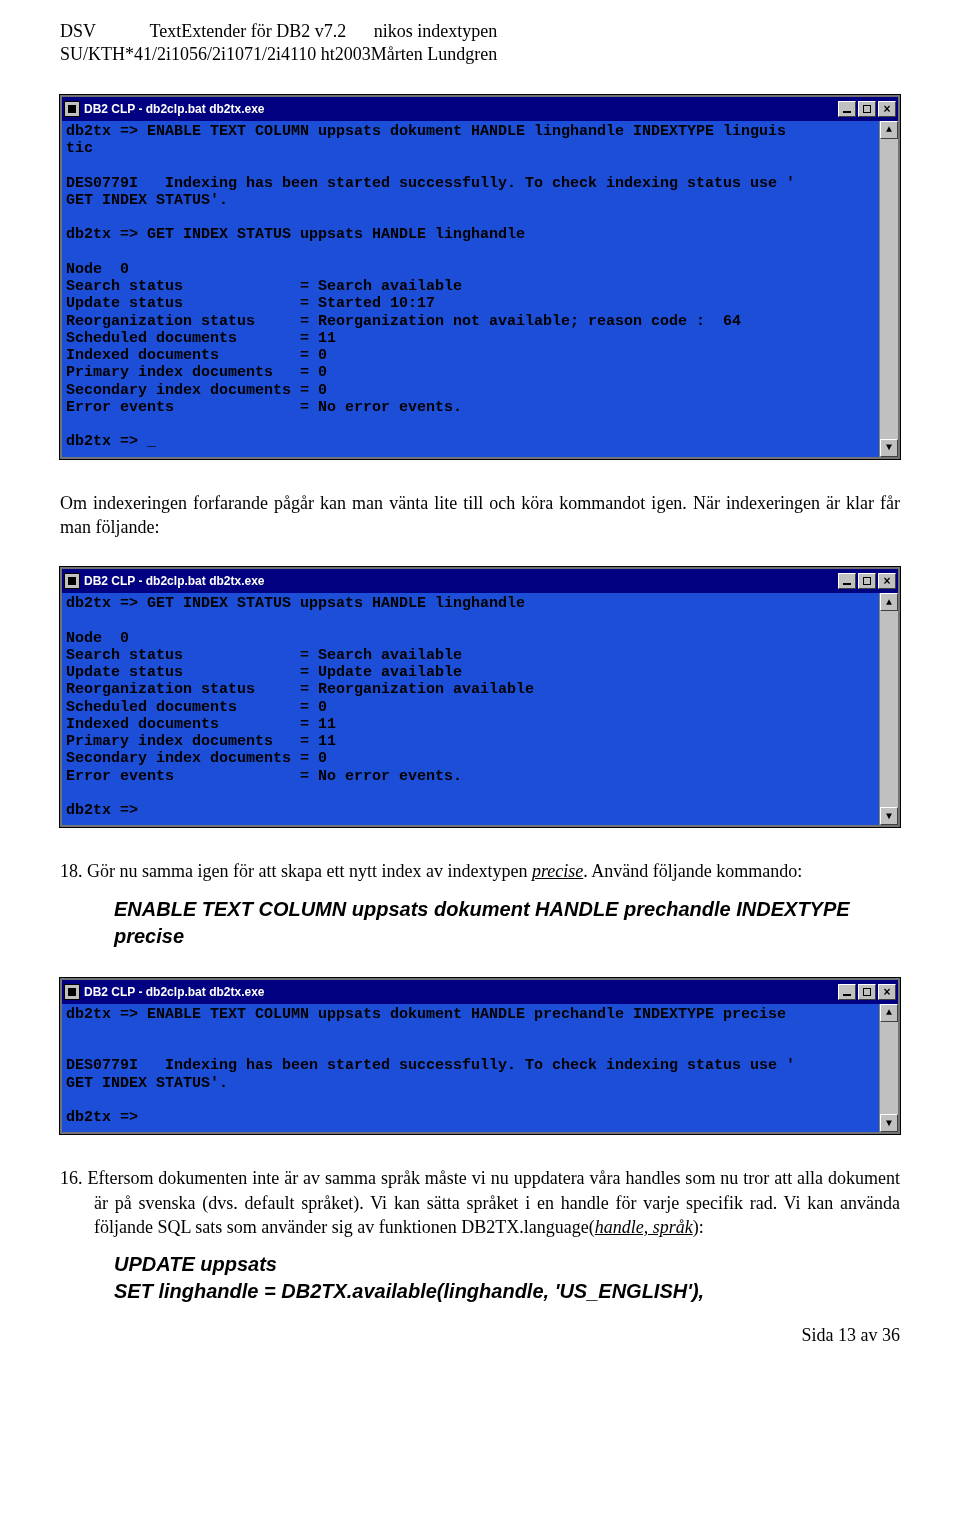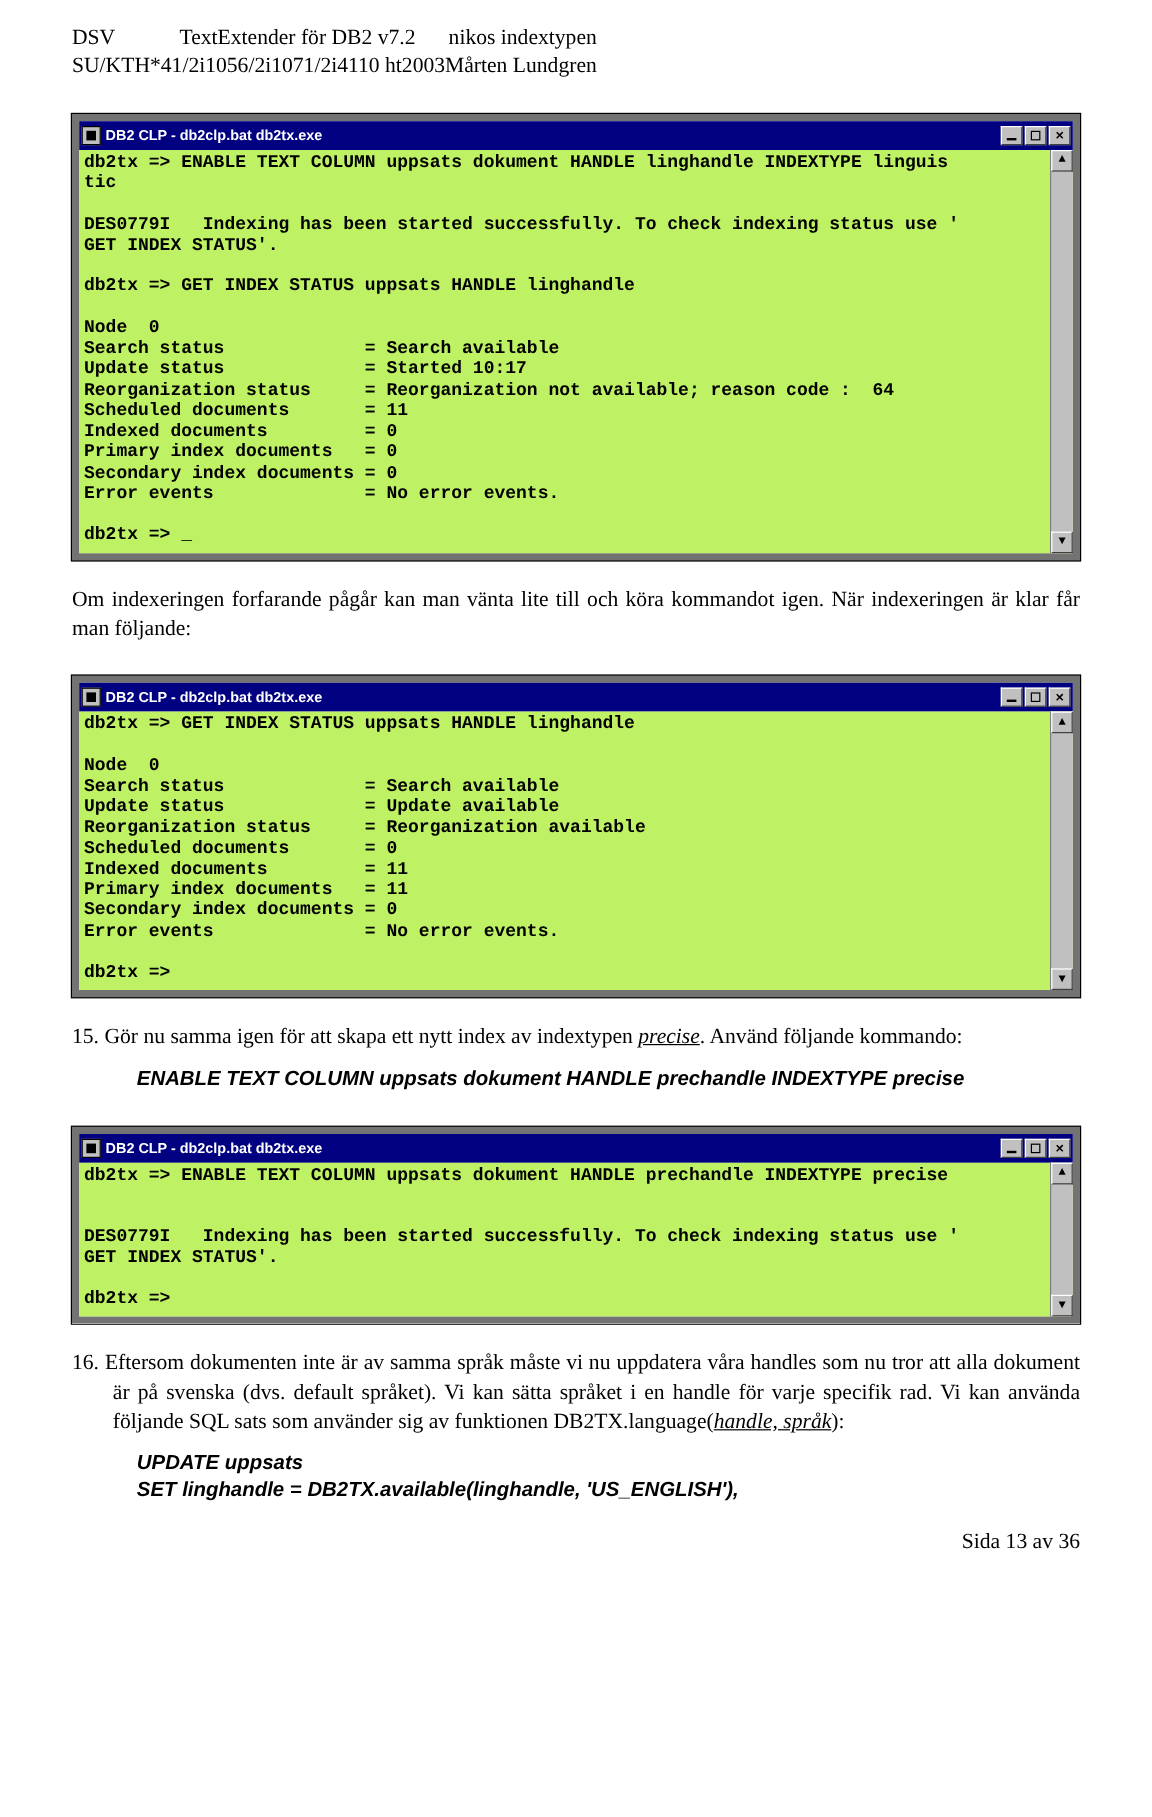--- a/index.html
+++ b/index.html
@@ -15,23 +15,23 @@
   }
   .header-row {
     display: flex;
     font-size: 18px;
     line-height: 1.3;
   }
   .header-col { white-space: nowrap; }
   .header-center { text-align: center; }
 
   .console-window {
-    border: 6px solid #737373;
+    border: 2px solid #737373;
     margin-top: 28px;
-    margin-bottom: 20px;
+    margin-bottom: 32px;
     box-shadow: 0 0 0 1px #000;
     font-family: "Courier New", Courier, monospace;
   }
   .titlebar {
     background: #000080;
     color: #fff;
     display: flex;
     align-items: center;
     height: 24px;
     padding: 0 2px;
@@ -72,21 +72,21 @@
     display:flex;
     align-items:center;
     justify-content:center;
   }
   .win-btn.min::after{ content:""; display:block; width:8px; height:2px; background:#000; margin-top:6px;}
   .win-btn.max::after{ content:""; display:block; width:8px; height:8px; border:1px solid #000; box-sizing:border-box;}
   .win-btn.close{ font-weight:bold; }
 
   .console-body-wrap {
     display:flex;
-    background:#bef264;
+    background:#1d4ed8;
   }
   .console-body {
     flex:1;
     padding: 2px 4px 6px 4px;
     font-size: 15px;
     line-height: 1.15;
     font-weight: bold;
     color:#000;
     white-space: pre;
     overflow:hidden;
@@ -125,21 +125,21 @@
     text-align: justify;
     margin: 0 0 12px 0;
     padding-left: 34px;
     text-indent: -34px;
   }
   .italic { font-style: italic; text-decoration: underline; }
   .cmd {
     font-family: Arial, Helvetica, sans-serif;
     font-weight: bold;
     font-style: italic;
-    font-size: 17px;
+    font-size: 20px;
     margin: 10px 0 12px 54px;
     line-height: 1.35;
   }
   .footer {
     text-align: right;
     font-size: 18px;
     margin-top: 20px;
   }
 </style>
 </head>
@@ -226,21 +226,21 @@
 
 db2tx =&gt;</div>
       <div class="vscroll">
         <div class="arrow">▲</div>
         <div class="arrow">▼</div>
       </div>
     </div>
   </div>
 
   <p class="numbered">
-    <span>15. Gör nu samma igen för att skapa ett nytt index av indextypen </span><span class="italic">precise</span><span>. Använd följande kommando:</span>
+    <span>18. Gör nu samma igen för att skapa ett nytt index av indextypen </span><span class="italic">precise</span><span>. Använd följande kommando:</span>
   </p>
 
   <div class="cmd">ENABLE TEXT COLUMN uppsats dokument HANDLE prechandle INDEXTYPE precise</div>
 
   <div class="console-window">
     <div class="titlebar">
       <span class="title-icon"></span>
       <span class="title-text">DB2 CLP - db2clp.bat db2tx.exe</span>
       <span class="win-btns">
         <span class="win-btn min"></span>

